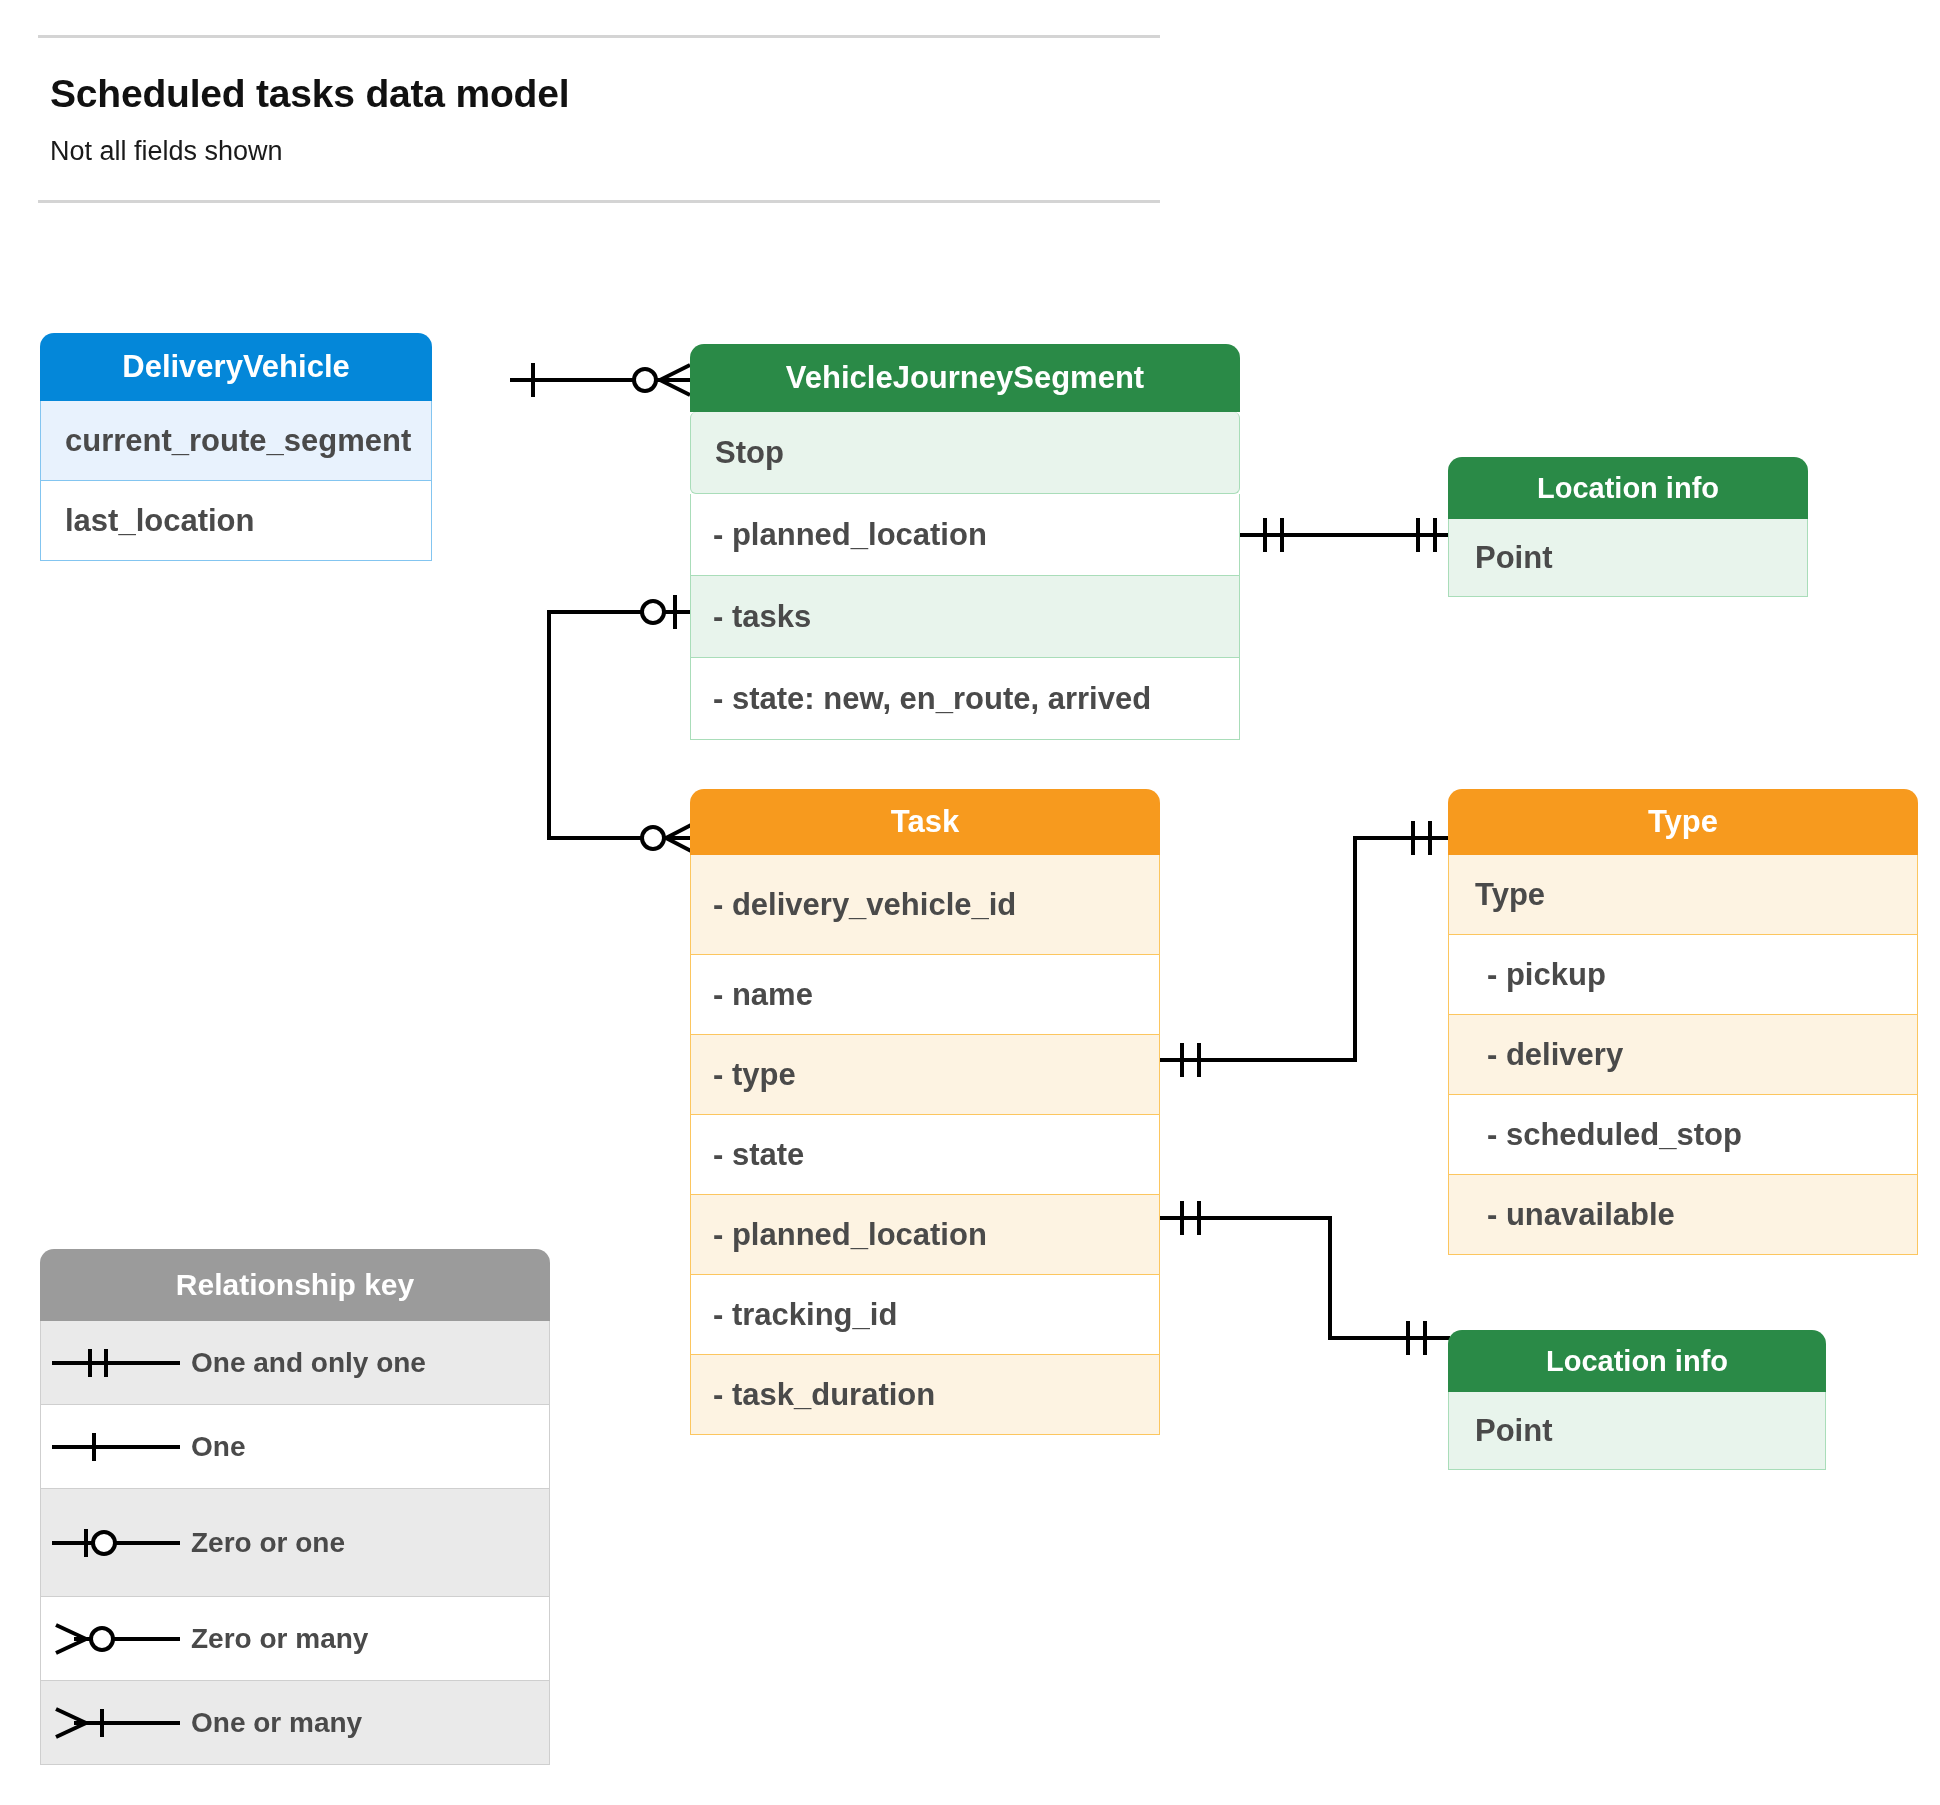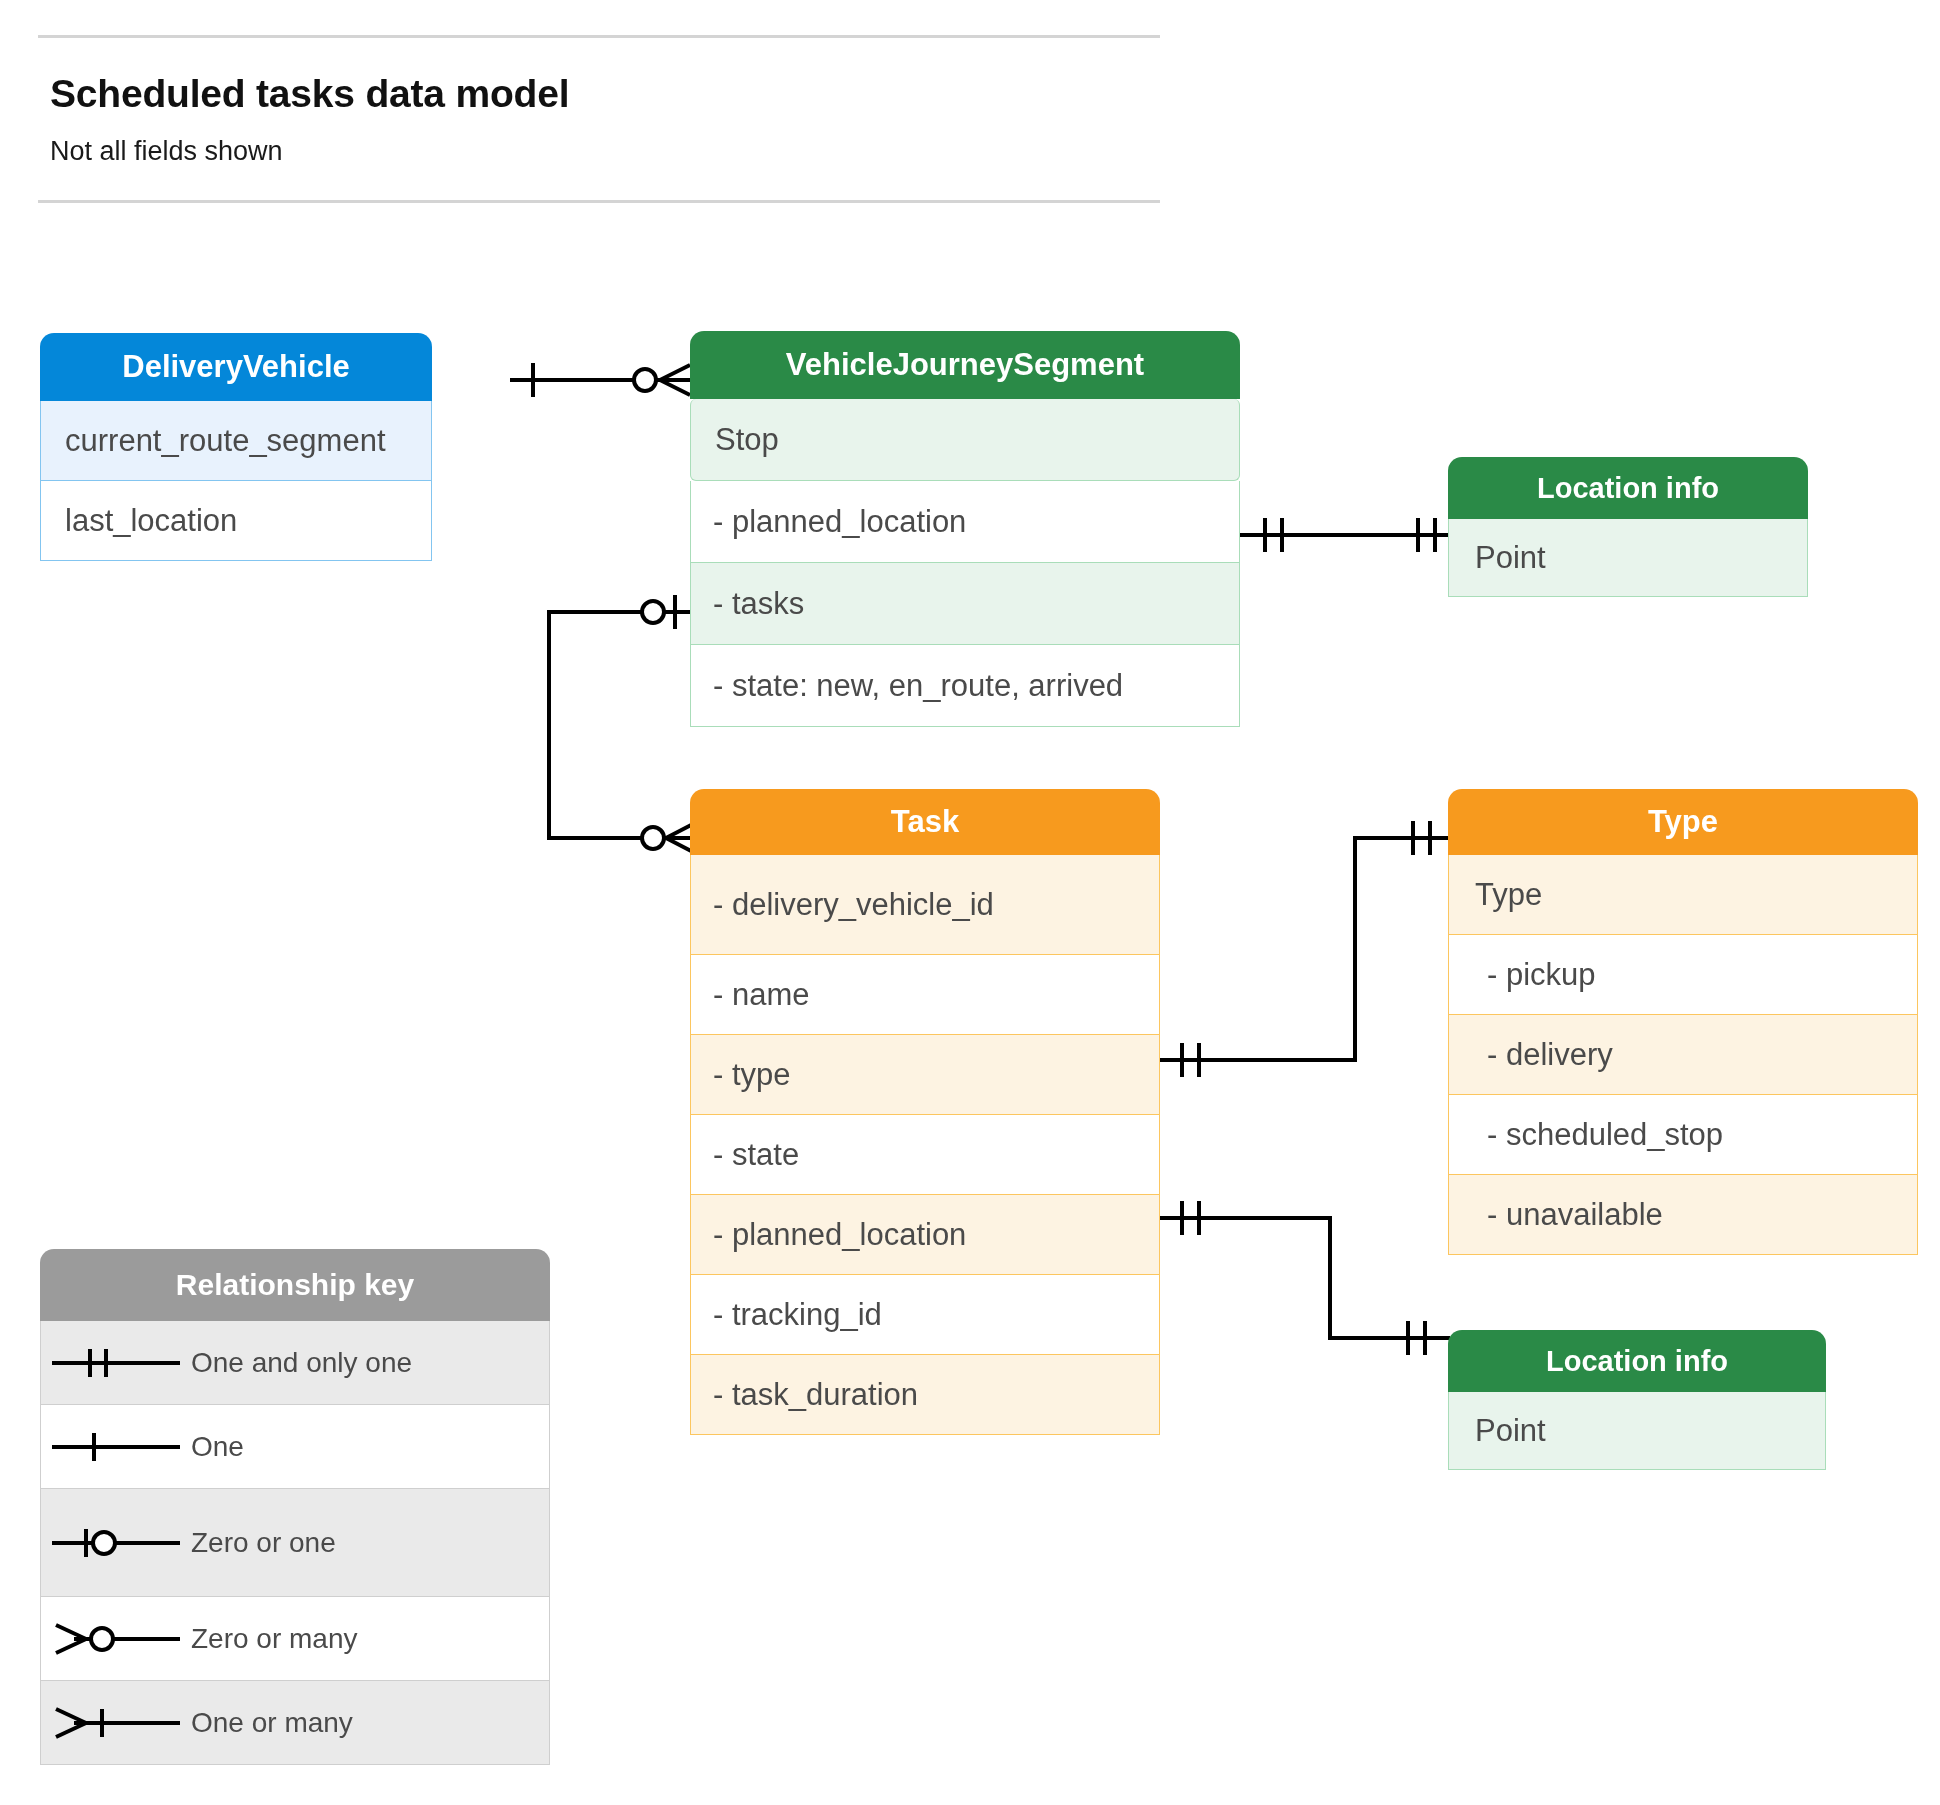--- a/index.html
+++ b/index.html
@@ -64,21 +64,21 @@
     display: flex;
     align-items: center;
     justify-content: center;
   }
   .entity-row {
     box-sizing: border-box;
     width: 100%;
     display: flex;
     align-items: center;
     color: #4a4a4a;
-    font-weight: normal;
+    font-weight: bold;
     text-align: right;
   }
   .entity-row .rowtext { display: block; }
 
   
   .theme-blue .entity-header { background: #0487d9; }
   .theme-blue .entity-row { border: 1px solid #83c5f0; border-top: none; }
   .theme-blue .entity-row.alt { background: #e8f2fd; }
   .theme-blue .entity-row.plain { background: #ffffff; }
 
@@ -192,21 +192,21 @@
   <div class="entity theme-blue" style="left:40px; top:333px; width:392px;">
     <div class="entity-header" style="height:68px; font-size:31px;">DeliveryVehicle</div>
     <div class="entity-row alt" style="height:80px; padding-left:24px; font-size:31px;">
       <span class="rowtext">current_route_segment</span>
     </div>
     <div class="entity-row plain" style="height:80px; padding-left:24px; font-size:31px;">
       <span class="rowtext">last_location</span>
     </div>
   </div>
 
-  <div class="entity theme-green" style="left:690px; top:331px; width:550px;">
+  <div class="entity theme-green" style="left:690px; top:344px; width:550px;">
     <div class="entity-header" style="height:68px; font-size:31px;">VehicleJourneySegment</div>
     <div class="entity-row alt" style="height:82px; padding-left:24px; font-size:31px;border-radius:6px;">
       <span class="rowtext">Stop</span>
     </div>
     <div class="entity-row plain" style="height:82px; padding-left:22px; font-size:31px;">
       <span class="rowtext">-  planned_location</span>
     </div>
     <div class="entity-row alt" style="height:82px; padding-left:22px; font-size:31px;">
       <span class="rowtext">- tasks</span>
     </div>

